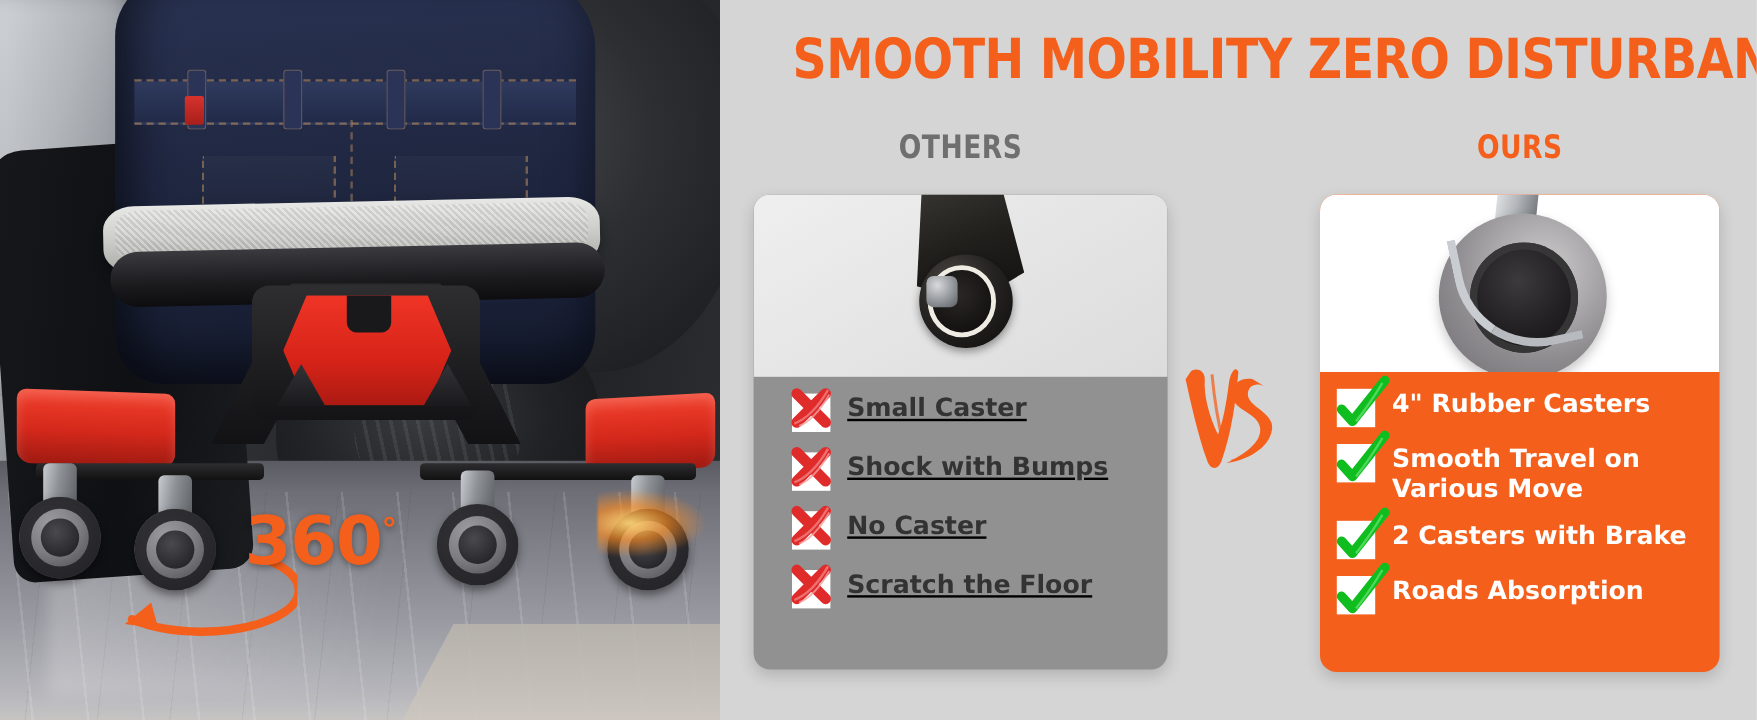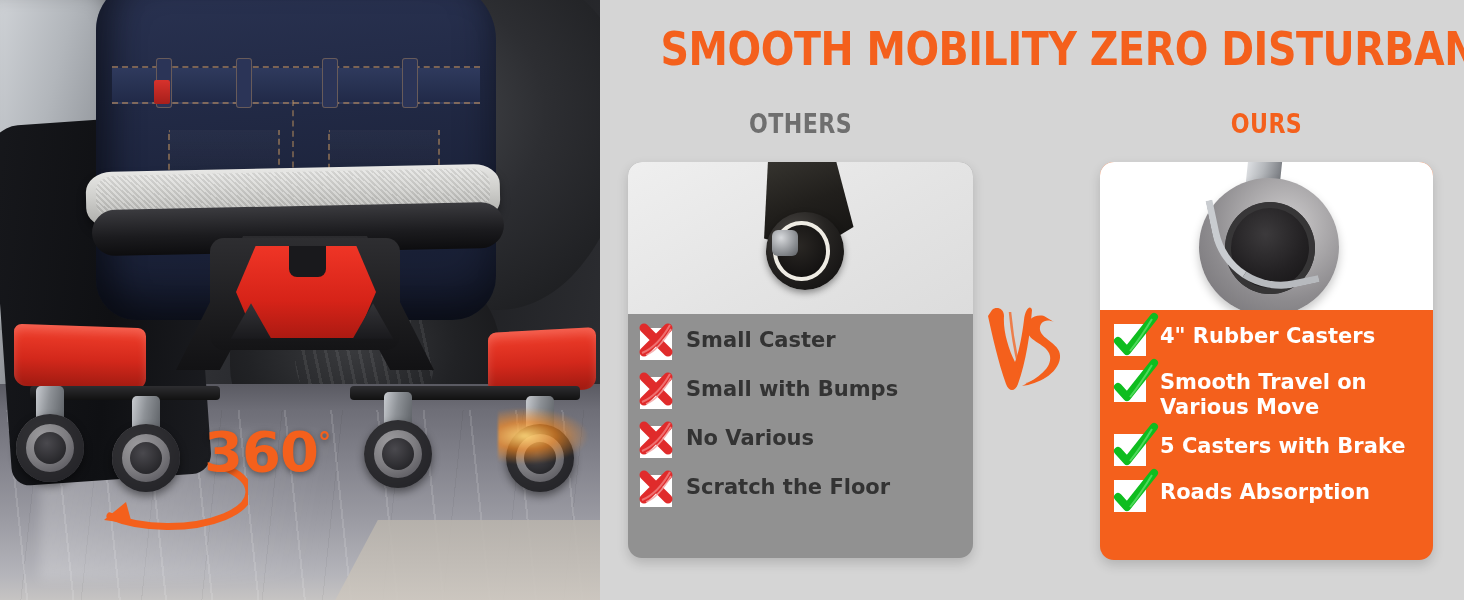--- a/index.html
+++ b/index.html
@@ -291,21 +291,21 @@
     background: radial-gradient(circle at 45% 35%, #3c3a3c 0%, #232123 50%, #100f10 100%);
     box-shadow: inset 0 0 0 6px rgba(58,56,58,.9);
   }
   .big-caster .brake {
     position: absolute; left: 48px; top: 32px; width: 88px; height: 96px;
     border-left: 7px solid #c9ccd0; border-bottom: 7px solid #b7babe;
     border-radius: 0 0 0 70px; transform: rotate(-12deg);
   }
 
   .list { padding: 14px 0 10px 0; }
-  .list.others { padding-left: 12px; }
+  .list.others { padding-left: 32px; text-decoration: underline; }
   .list.ours   { padding-left: 14px; }
 
   .row { display: flex; align-items: flex-start; margin-bottom: 12px; }
   .row:last-child { margin-bottom: 0; }
 
   .mark {
     position: relative; flex: 0 0 auto;
     width: 32px; height: 32px; background: #ffffff; margin-right: 14px;
   }
   .mark svg { position: absolute; left: -6px; top: -9px; overflow: visible; }
@@ -418,32 +418,32 @@
       </div>
 
       <div class="row">
         <span class="mark">
           <svg width="44" height="44" viewBox="0 0 44 44">
             <path d="M10 9 L34 33 M34 9 L10 33" stroke="#e02b2b" stroke-width="9" stroke-linecap="round"></path>
             <path d="M8 34 C18 30 28 20 36 6" stroke="#f07b7b" stroke-width="2" fill="none" opacity=".85"></path>
             <path d="M12 36 C22 32 30 22 37 10" stroke="#f4a0a0" stroke-width="1.6" fill="none" opacity=".8"></path>
           </svg>
         </span>
-        <span class="label">Small with Bumps</span>
+        <span class="label">Shock with Bumps</span>
       </div>
 
       <div class="row">
         <span class="mark">
           <svg width="44" height="44" viewBox="0 0 44 44">
             <path d="M10 9 L34 33 M34 9 L10 33" stroke="#e02b2b" stroke-width="9" stroke-linecap="round"></path>
             <path d="M8 34 C18 30 28 20 36 6" stroke="#f07b7b" stroke-width="2" fill="none" opacity=".85"></path>
             <path d="M12 36 C22 32 30 22 37 10" stroke="#f4a0a0" stroke-width="1.6" fill="none" opacity=".8"></path>
           </svg>
         </span>
-        <span class="label">No Various</span>
+        <span class="label">No Caster</span>
       </div>
 
       <div class="row">
         <span class="mark">
           <svg width="44" height="44" viewBox="0 0 44 44">
             <path d="M10 9 L34 33 M34 9 L10 33" stroke="#e02b2b" stroke-width="9" stroke-linecap="round"></path>
             <path d="M8 34 C18 30 28 20 36 6" stroke="#f07b7b" stroke-width="2" fill="none" opacity=".85"></path>
             <path d="M12 36 C22 32 30 22 37 10" stroke="#f4a0a0" stroke-width="1.6" fill="none" opacity=".8"></path>
           </svg>
         </span>
@@ -491,21 +491,21 @@
         <span class="label" style="max-width:250px;display:inline-block;">Smooth Travel on Various Move</span>
       </div>
 
       <div class="row">
         <span class="mark">
           <svg width="52" height="48" viewBox="0 0 52 48">
             <path d="M10 26 L19 36 L46 2" stroke="#0fbd1f" stroke-width="8" fill="none" stroke-linecap="round" stroke-linejoin="round"></path>
             <path d="M44 4 C38 14 30 26 22 36" stroke="#5ee06a" stroke-width="2" fill="none" opacity=".8"></path>
           </svg>
         </span>
-        <span class="label">5 Casters with Brake</span>
+        <span class="label">2 Casters with Brake</span>
       </div>
 
       <div class="row">
         <span class="mark">
           <svg width="52" height="48" viewBox="0 0 52 48">
             <path d="M10 26 L19 36 L46 2" stroke="#0fbd1f" stroke-width="8" fill="none" stroke-linecap="round" stroke-linejoin="round"></path>
             <path d="M44 4 C38 14 30 26 22 36" stroke="#5ee06a" stroke-width="2" fill="none" opacity=".8"></path>
           </svg>
         </span>
         <span class="label">Roads Absorption</span>

